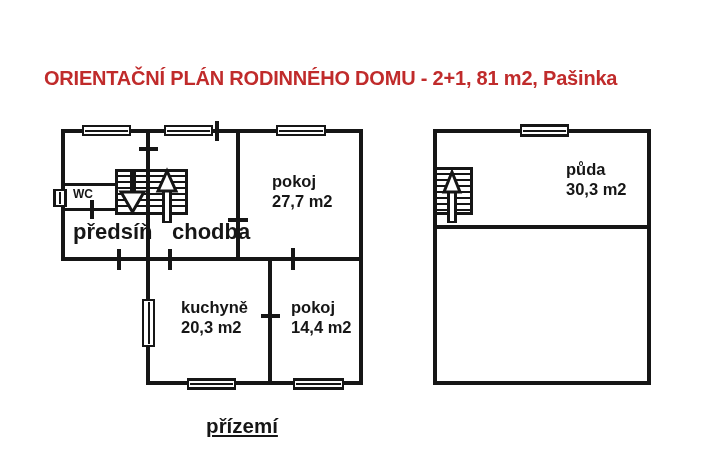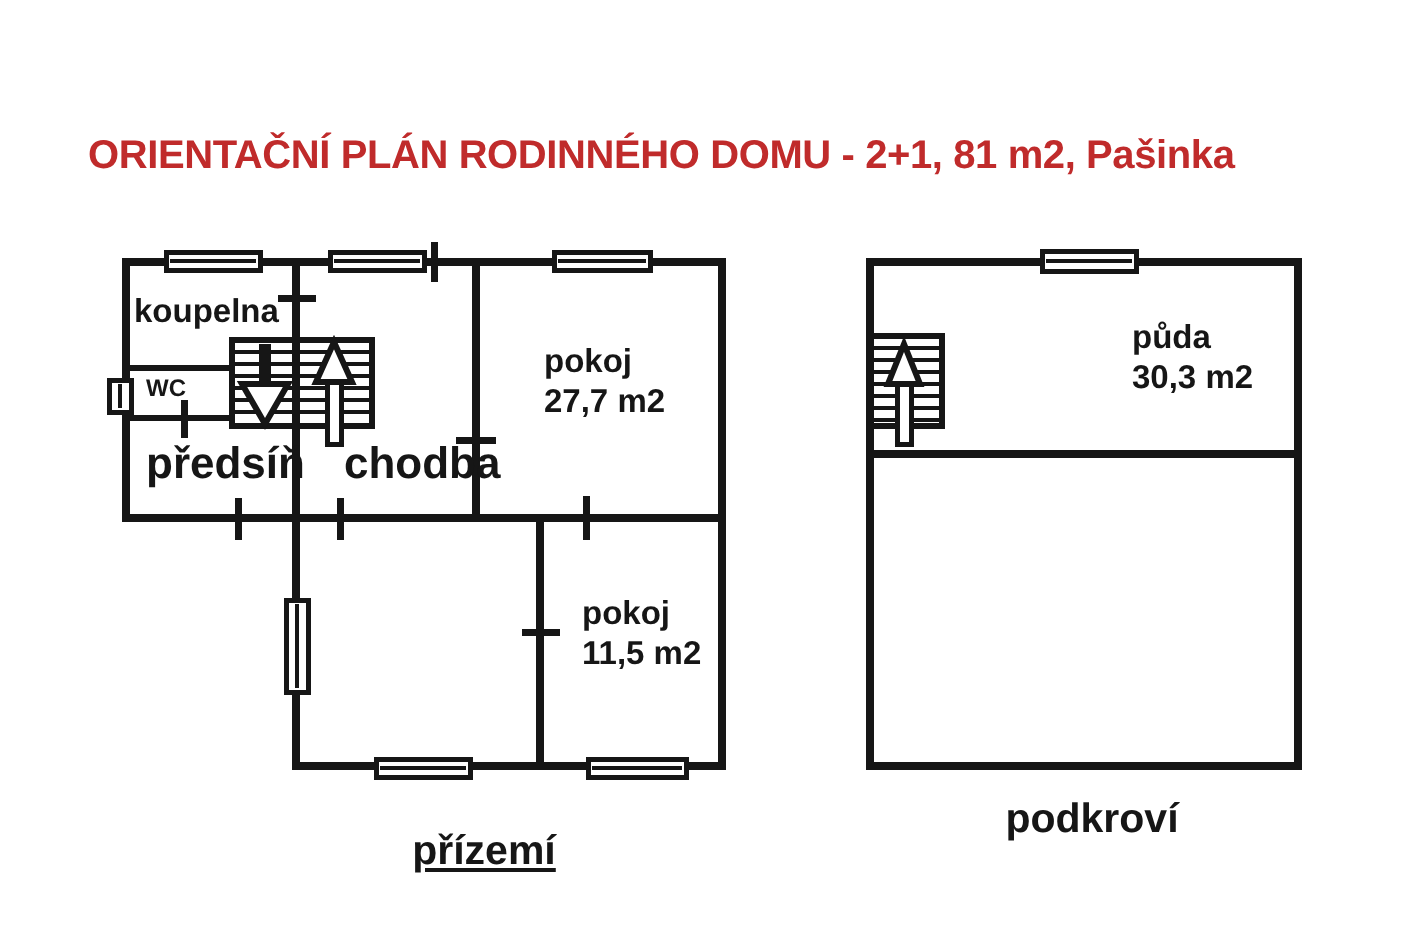--- a/index.html
+++ b/index.html
@@ -136,49 +136,49 @@
           <path d="M435 210 H471"></path>
         </g>
         <g>
           <rect x="448.5" y="192" width="7" height="30" fill="#ffffff" stroke-width="2.5"></rect>
           <polygon points="452,172 444,192 460,192" fill="#ffffff" stroke-width="3" shape-rendering="auto"></polygon>
         </g>
       </g>
     </g>
   </svg>
 
-  <div class="room-label" style="left:67px; top:147px;">
-    <span>koupelna</span>
-  </div>
 
   <div class="room-label" style="left:73px; top:185px; font-size:12px;">
     <span>WC</span>
   </div>
 
   <div class="room-label" style="left:73px; top:222px; font-size:22px;">
     <span>předsíň</span>
   </div>
 
   <div class="room-label" style="left:172px; top:222px; font-size:22px;">
     <span>chodba</span>
   </div>
 
   <div class="room-label" style="left:272px; top:172px;">
     <span>pokoj</span><br>
     <span>27,7 m2</span>
   </div>
 
+  <div class="room-label" style="left:181px; top:298px;">
+    <span>kuchyně</span><br>
+    <span>20,3 m2</span>
+  </div>
 
   <div class="room-label" style="left:291px; top:298px;">
     <span>pokoj</span><br>
-    <span>11,5 m2</span>
+    <span>14,4 m2</span>
   </div>
 
   <div class="room-label" style="left:520px; top:160px;margin-left:46px;">
     <span>půda</span><br>
     <span>30,3 m2</span>
   </div>
 
   <div class="floor-label" style="left:182px; top:414px;text-decoration:underline;">přízemí</div>
 
-  <div class="floor-label" style="left:486px; top:398px;">podkroví</div>
 
 </div>
 
 </body></html>

